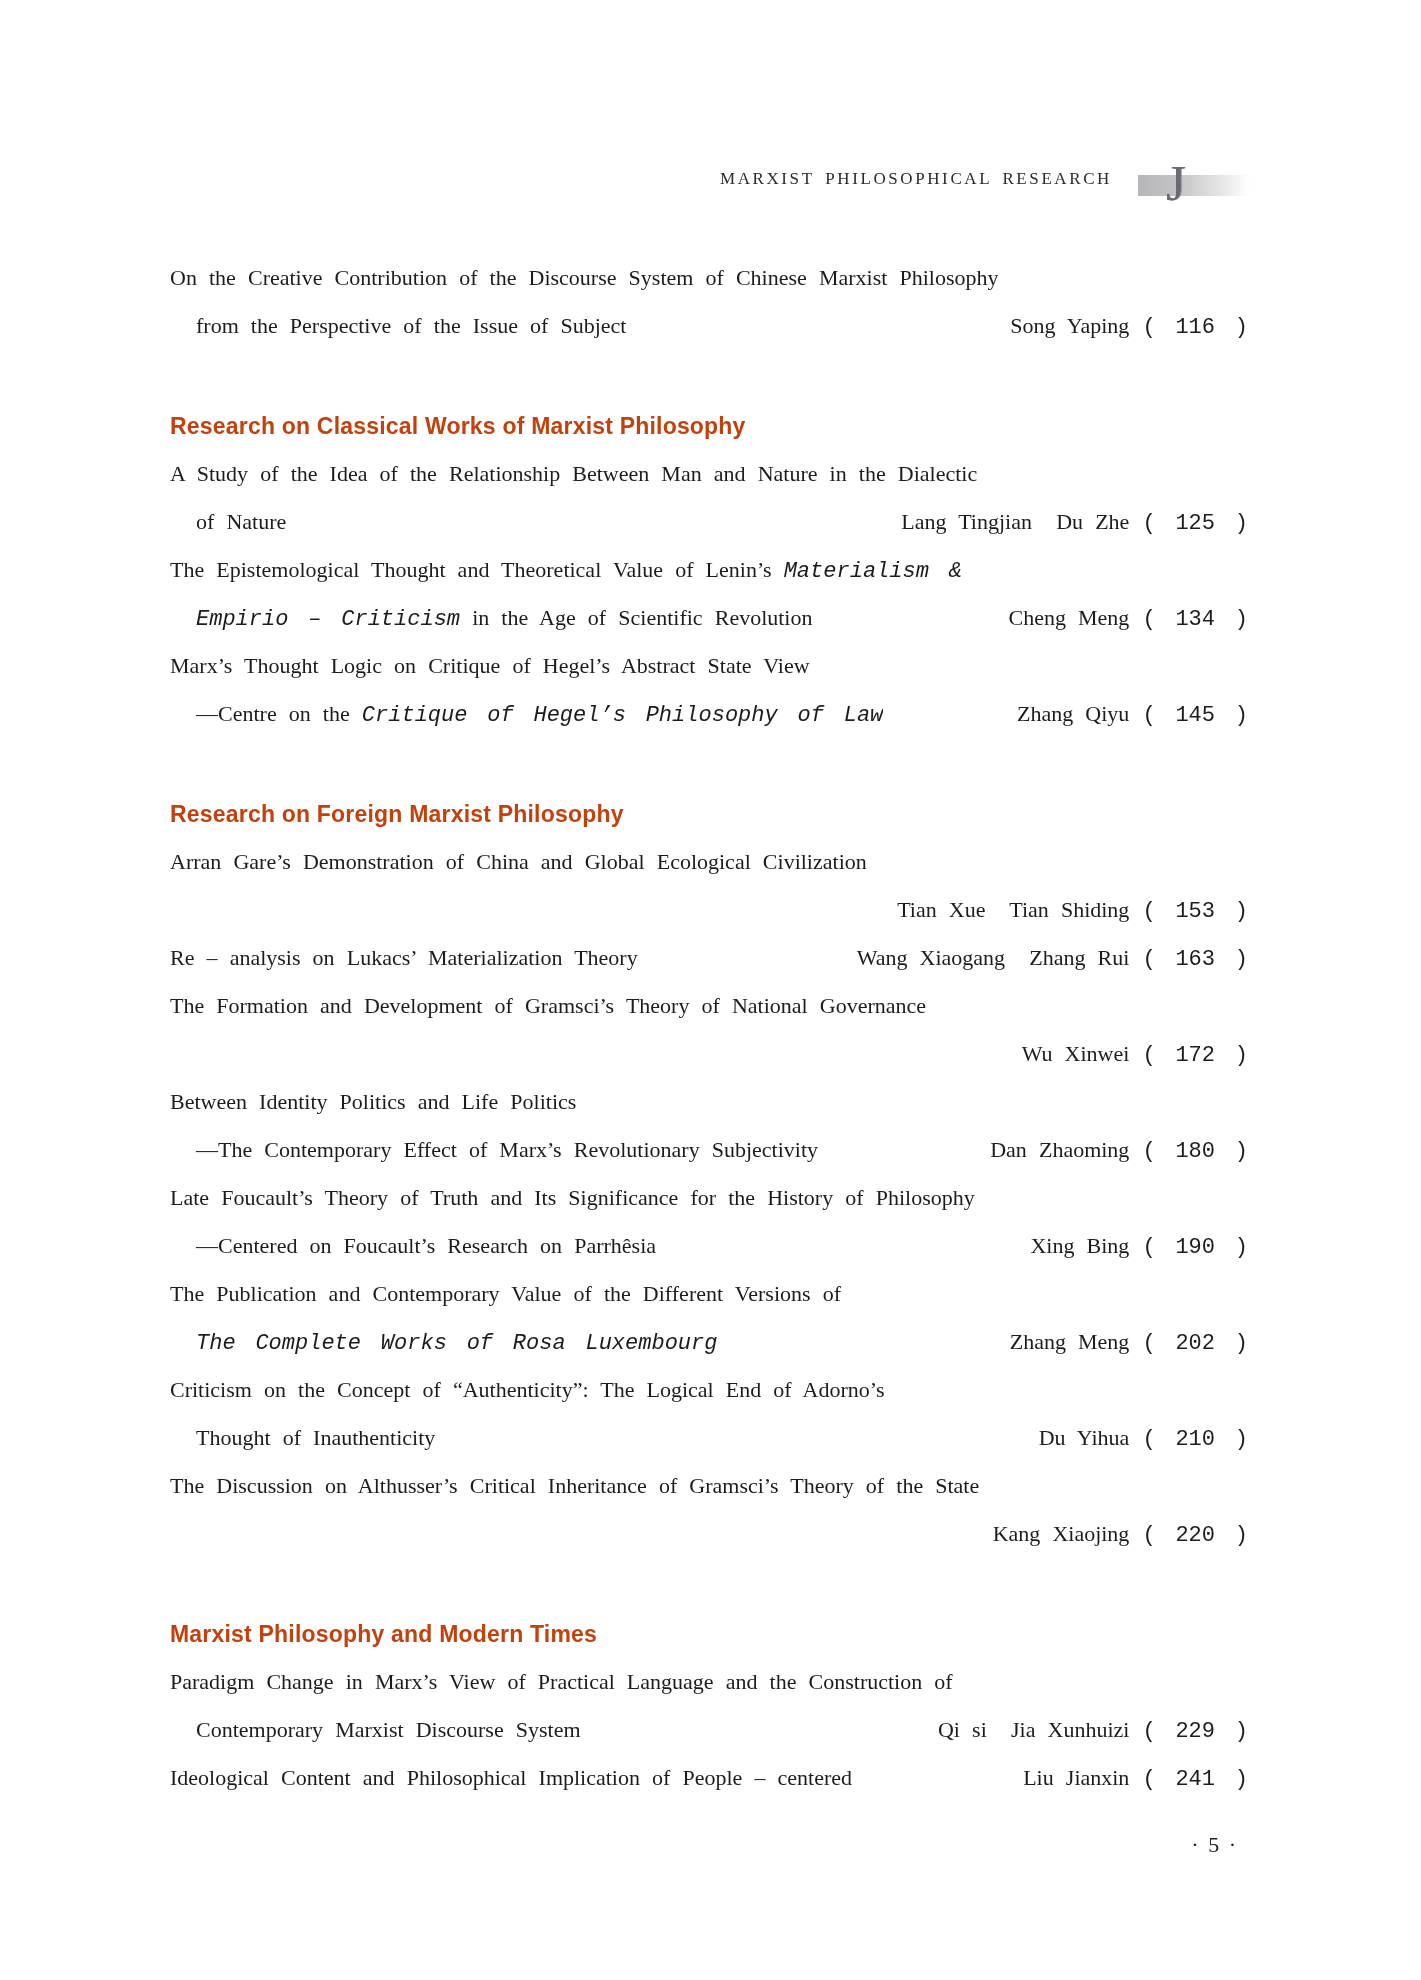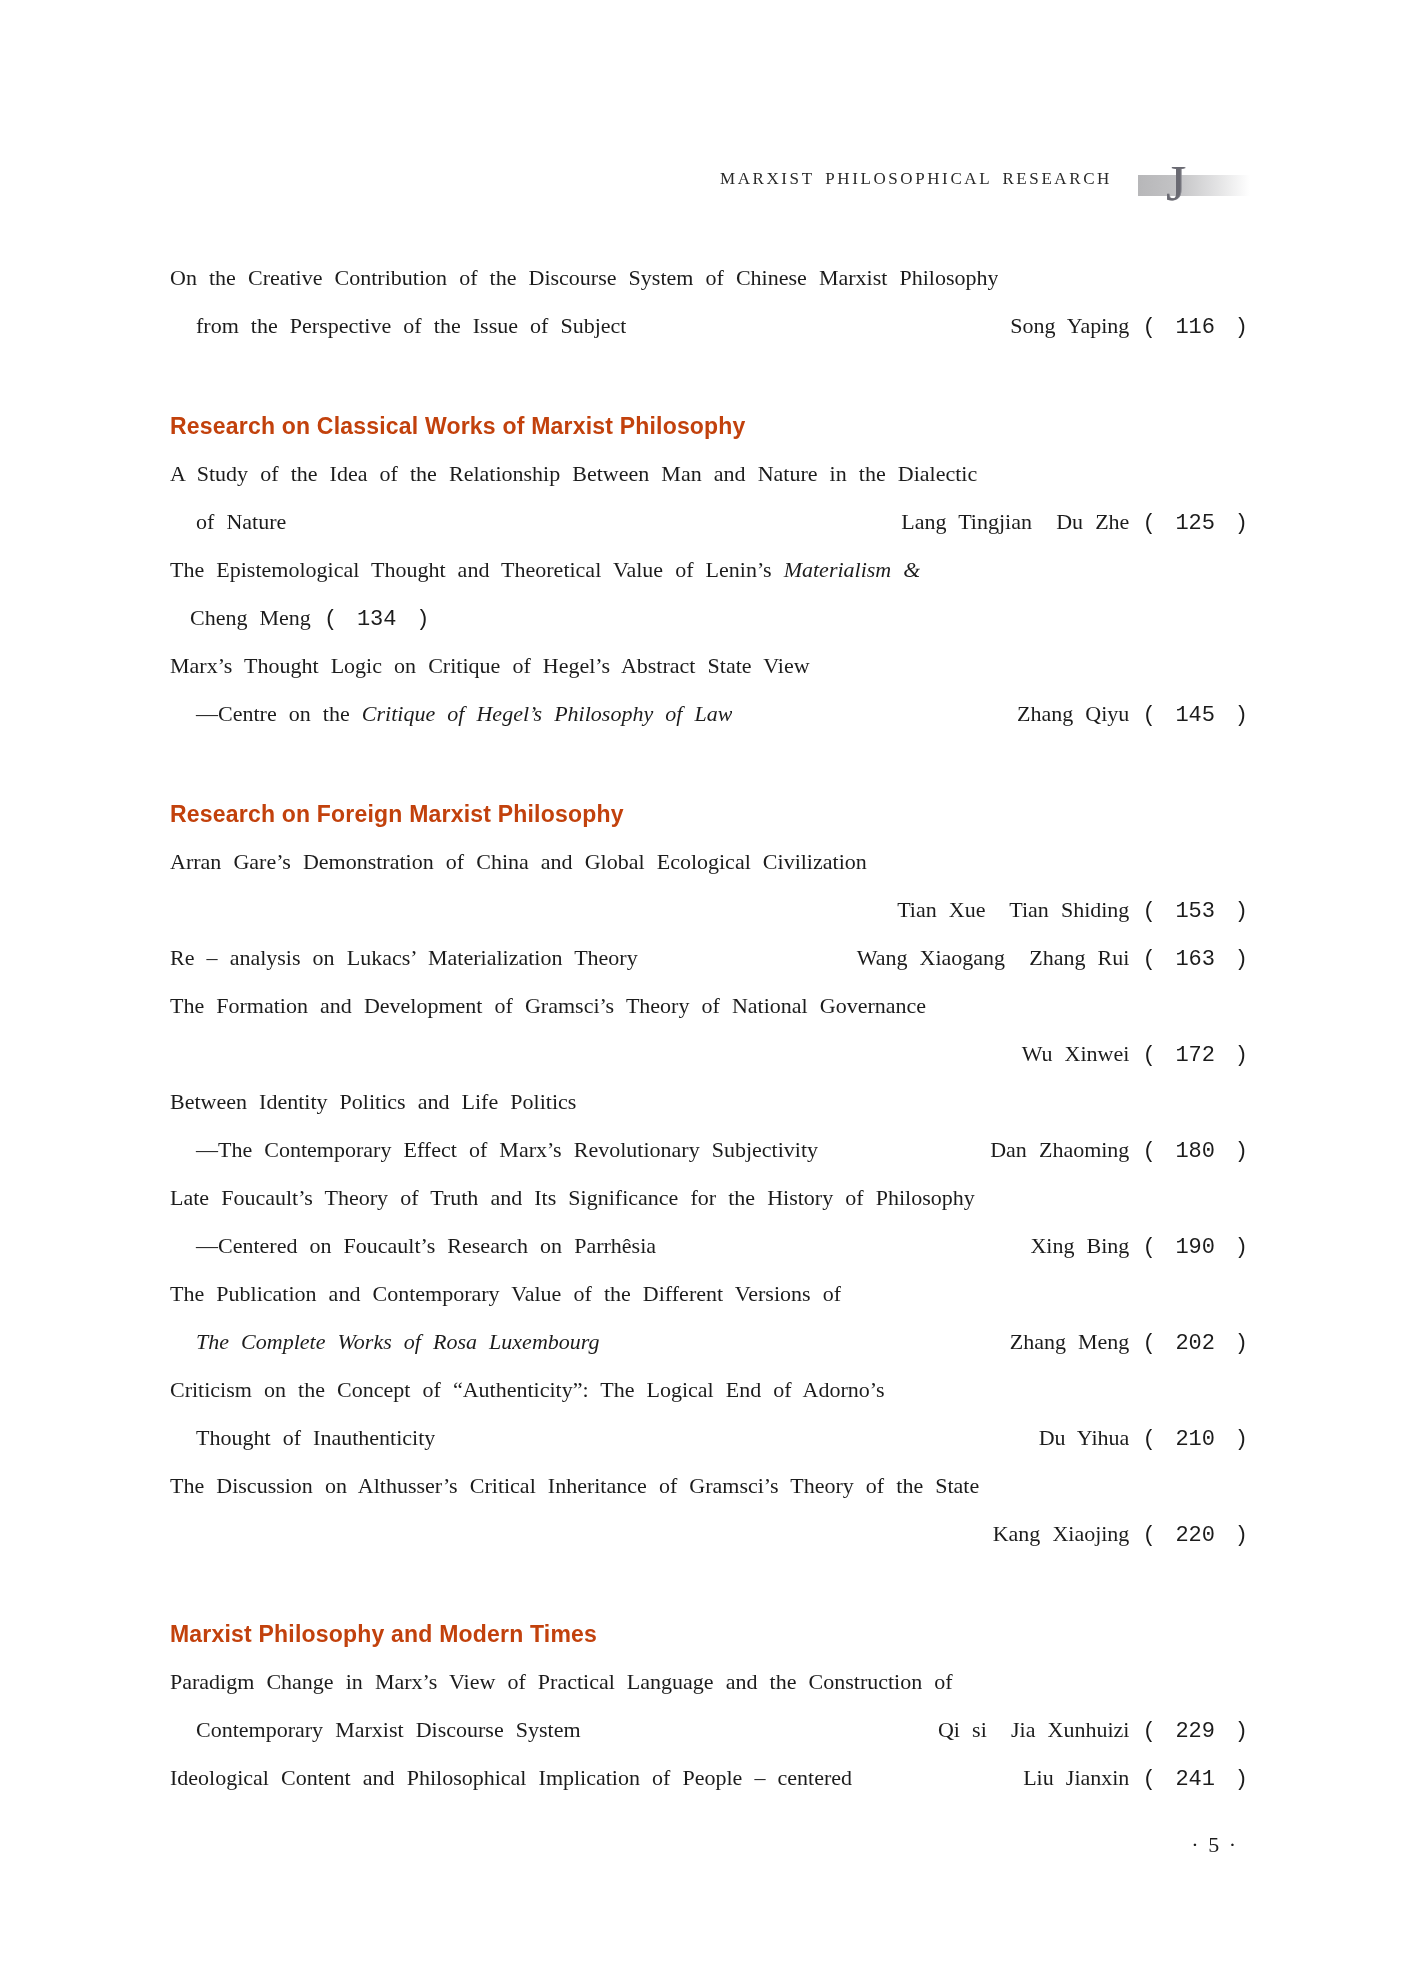--- a/index.html
+++ b/index.html
@@ -58,21 +58,21 @@
     display: flex;
     justify-content: space-between;
     align-items: baseline;
     height: 48px; line-height: 48px;
     font-size: 22px;
     word-spacing: 0.30em;
     white-space: nowrap;
   }
   .toc-line.indent .line-text { padding-left: 26px; }
   .line-text { flex: 0 1 auto; overflow: hidden; }
-  .line-text .italic { font-style: italic; }
+  .line-text .italic { font-style: italic; font-family: Liberation Mono, monospace; }
   .line-ref { flex: 0 0 auto; padding-left: 20px; }
   .authors { white-space: pre; }
   .page-num { margin-left: 13px; white-space: pre; font-family: Liberation Mono, monospace; }
 
   
   .folio {
     position: absolute;
     top: 1832px;
     right: 183px;
     font-size: 22px;
@@ -106,20 +106,21 @@
         <span class="line-text"><span>A Study of the Idea of the Relationship Between Man and Nature in the Dialectic</span></span>
       </div>
       <div class="toc-line indent">
         <span class="line-text"><span>of Nature</span></span>
         <span class="line-ref"><span class="authors">Lang Tingjian  Du Zhe</span><span class="page-num">( 125 )</span></span>
       </div>
       <div class="toc-line">
         <span class="line-text"><span>The Epistemological Thought and Theoretical Value of Lenin’s </span><span class="italic">Materialism &amp;</span></span>
       </div>
       <div class="toc-line indent">
+        <span class="line-text"><span class="italic">Empirio – Criticism</span><span> in the Age of Scientific Revolution</span></span>
         <span class="line-ref"><span class="authors">Cheng Meng</span><span class="page-num">( 134 )</span></span>
       </div>
       <div class="toc-line">
         <span class="line-text"><span>Marx’s Thought Logic on Critique of Hegel’s Abstract State View</span></span>
       </div>
       <div class="toc-line indent">
         <span class="line-text"><span>—Centre on the </span><span class="italic">Critique of Hegel’s Philosophy of Law</span></span>
         <span class="line-ref"><span class="authors">Zhang Qiyu</span><span class="page-num">( 145 )</span></span>
       </div>
       <div class="section-heading">Research on Foreign Marxist Philosophy</div>

